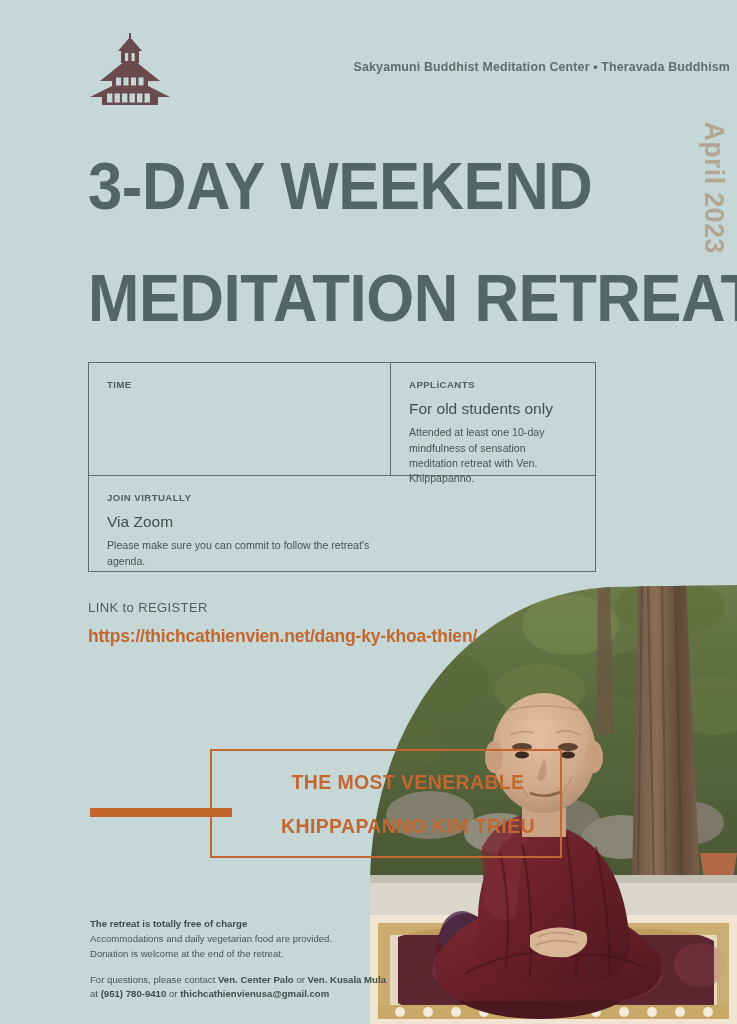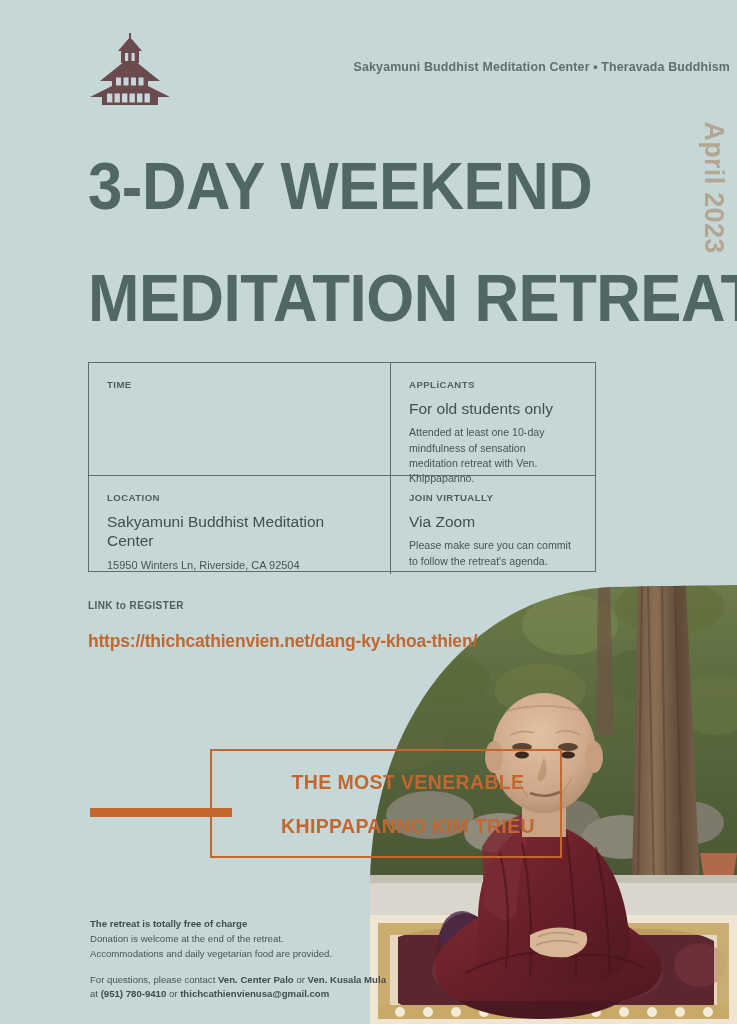--- a/index.html
+++ b/index.html
@@ -127,25 +127,25 @@
   .cell-sub.addr { font-size: 11px; }
 
   
   .reg-block {
     position: absolute;
     left: 88px;
     top: 600px;
     z-index: 6;
   }
   .reg-label {
-    font-size: 10px;
-    font-weight: 700;
+    font-size: 13px;
+    font-weight: 400;
     letter-spacing: 0.4px;
     color: #4e5f5f;
-    margin-bottom: 20px;
+    margin-bottom: 11px;
   }
   .reg-url {
     font-size: 17.5px;
     font-weight: 700;
     color: #c4672f;
     letter-spacing: -0.2px;
     white-space: nowrap;
   }
 
   
@@ -274,25 +274,20 @@
     <div class="cell br bb">
       <div class="cell-label">TIME</div>
     </div>
 
     <div class="cell bb">
       <div class="cell-label">APPLiCANTS</div>
       <div class="cell-head">For old students only</div>
       <div class="cell-sub">Attended at least one 10-day mindfulness of sensation meditation retreat with Ven. Khippapanno.</div>
     </div>
 
-    <div class="cell br">
-      <div class="cell-label">LOCATION</div>
-      <div class="cell-head">Sakyamuni Buddhist Meditation Center</div>
-      <div class="cell-sub addr">15950 Winters Ln, Riverside, CA 92504</div>
-    </div>
 
     <div class="cell">
       <div class="cell-label">JOIN VIRTUALLY</div>
       <div class="cell-head">Via Zoom</div>
       <div class="cell-sub">Please make sure you can commit to follow the retreat's agenda.</div>
     </div>
   </div>
 
   <div class="reg-block">
     <div class="reg-label">LINK to REGISTER</div>
@@ -460,22 +455,22 @@
 
   <div class="ven-box"></div>
   <div class="ven-bar"></div>
   <div class="ven-text">
     <div class="ven-line">THE MOST VENERABLE</div>
     <div class="ven-line">KHIPPAPANNO KIM TRIEU</div>
   </div>
 
   <div class="footer">
     <div class="foot-strong">The retreat is totally free of charge</div>
+    <div class="foot-line">Accommodations and daily vegetarian food are provided.</div>
     <div class="foot-line">Donation is welcome at the end of the retreat.</div>
-    <div class="foot-line">Accommodations and daily vegetarian food are provided.</div>
     <div class="foot-gap"></div>
     <div class="foot-line">
       <span>For questions, please contact </span><b>Ven. Center Palo</b><span> or </span><b>Ven. Kusala Mula</b>
     </div>
     <div class="foot-line">
       <span>at </span><b>(951) 780-9410</b><span> or </span><b>thichcathienvienusa@gmail.com</b>
     </div>
   </div>
 
 </div>

